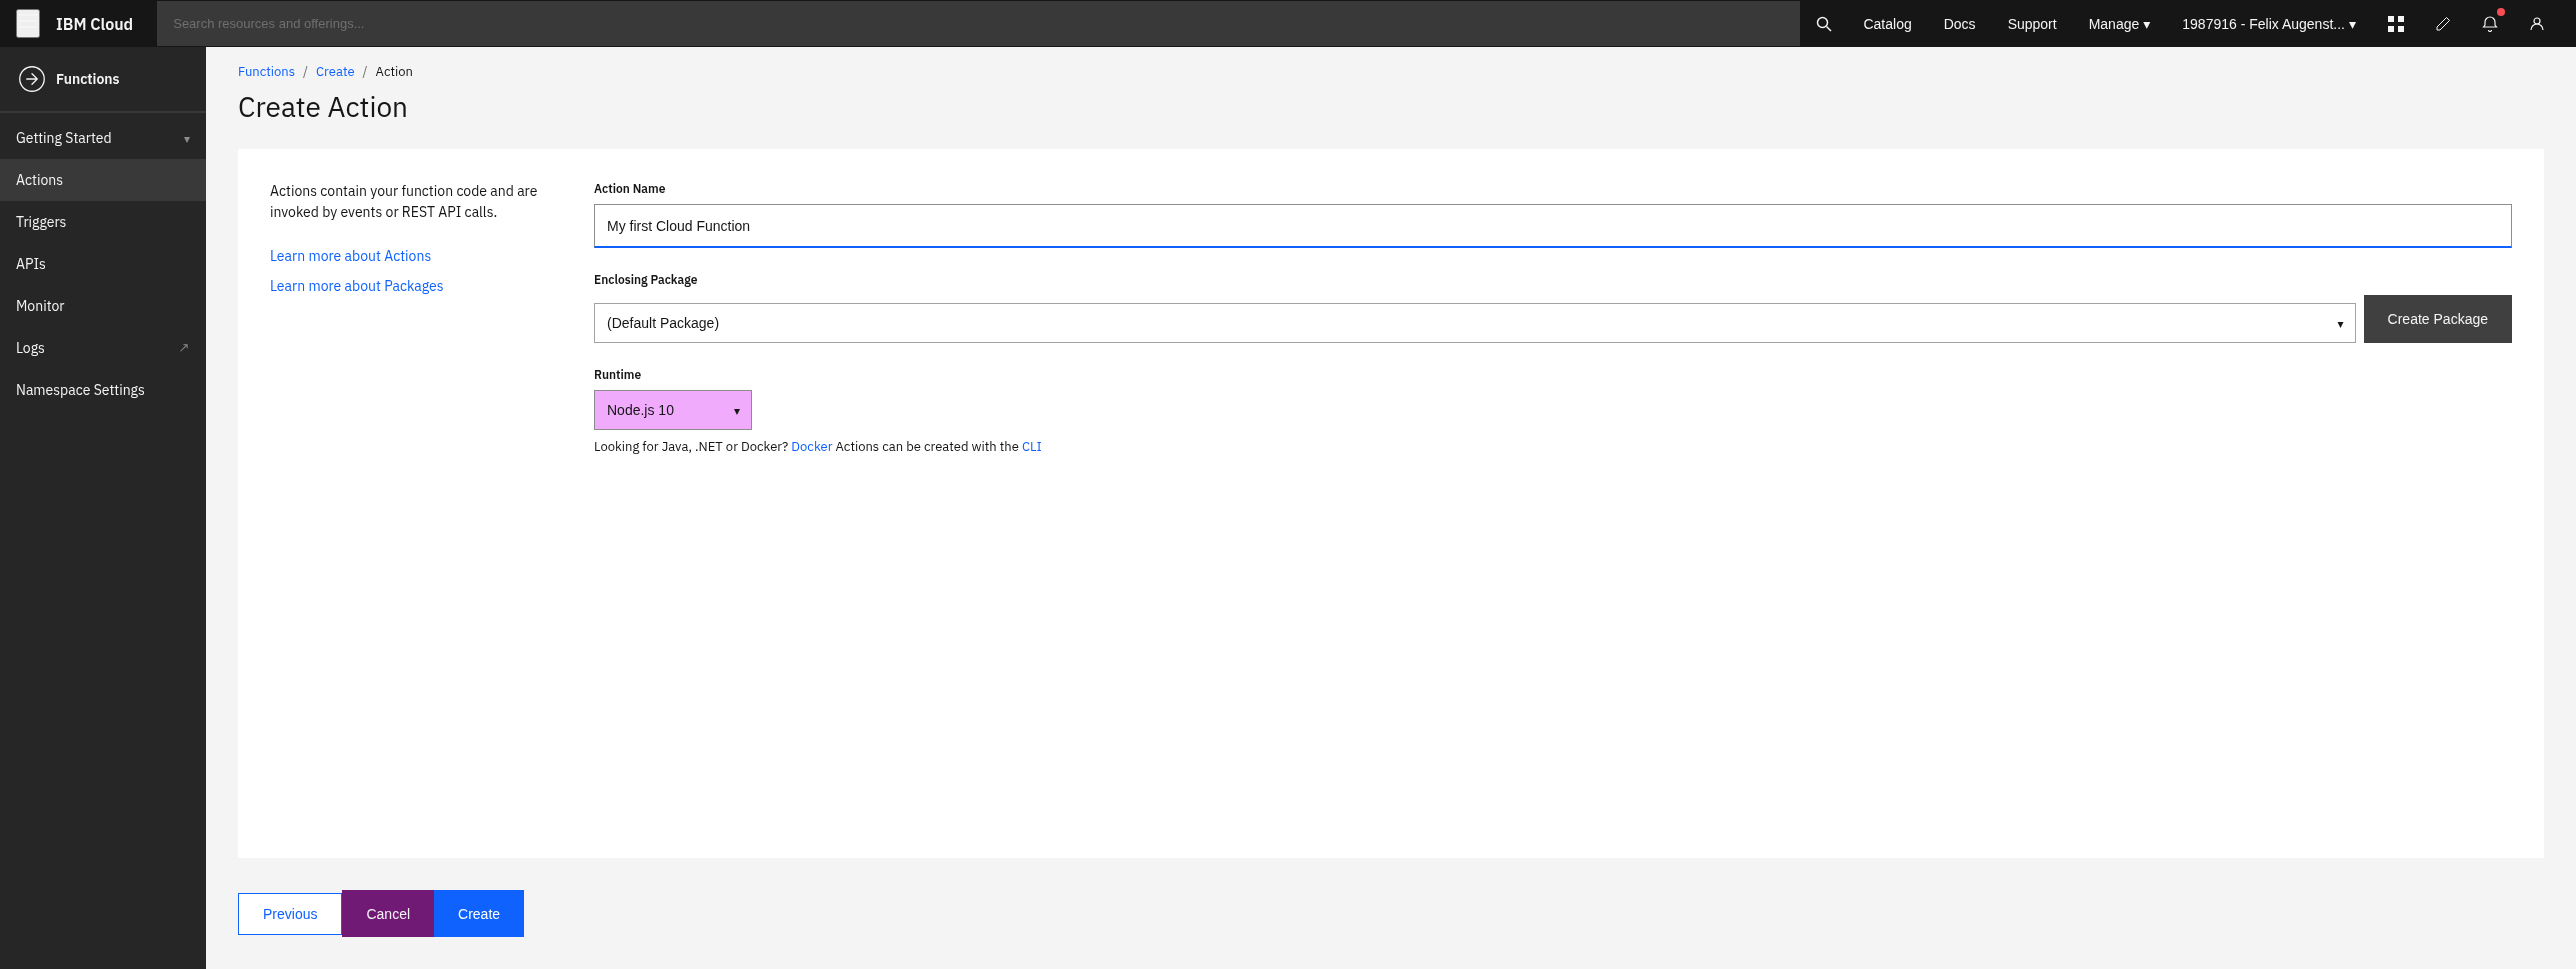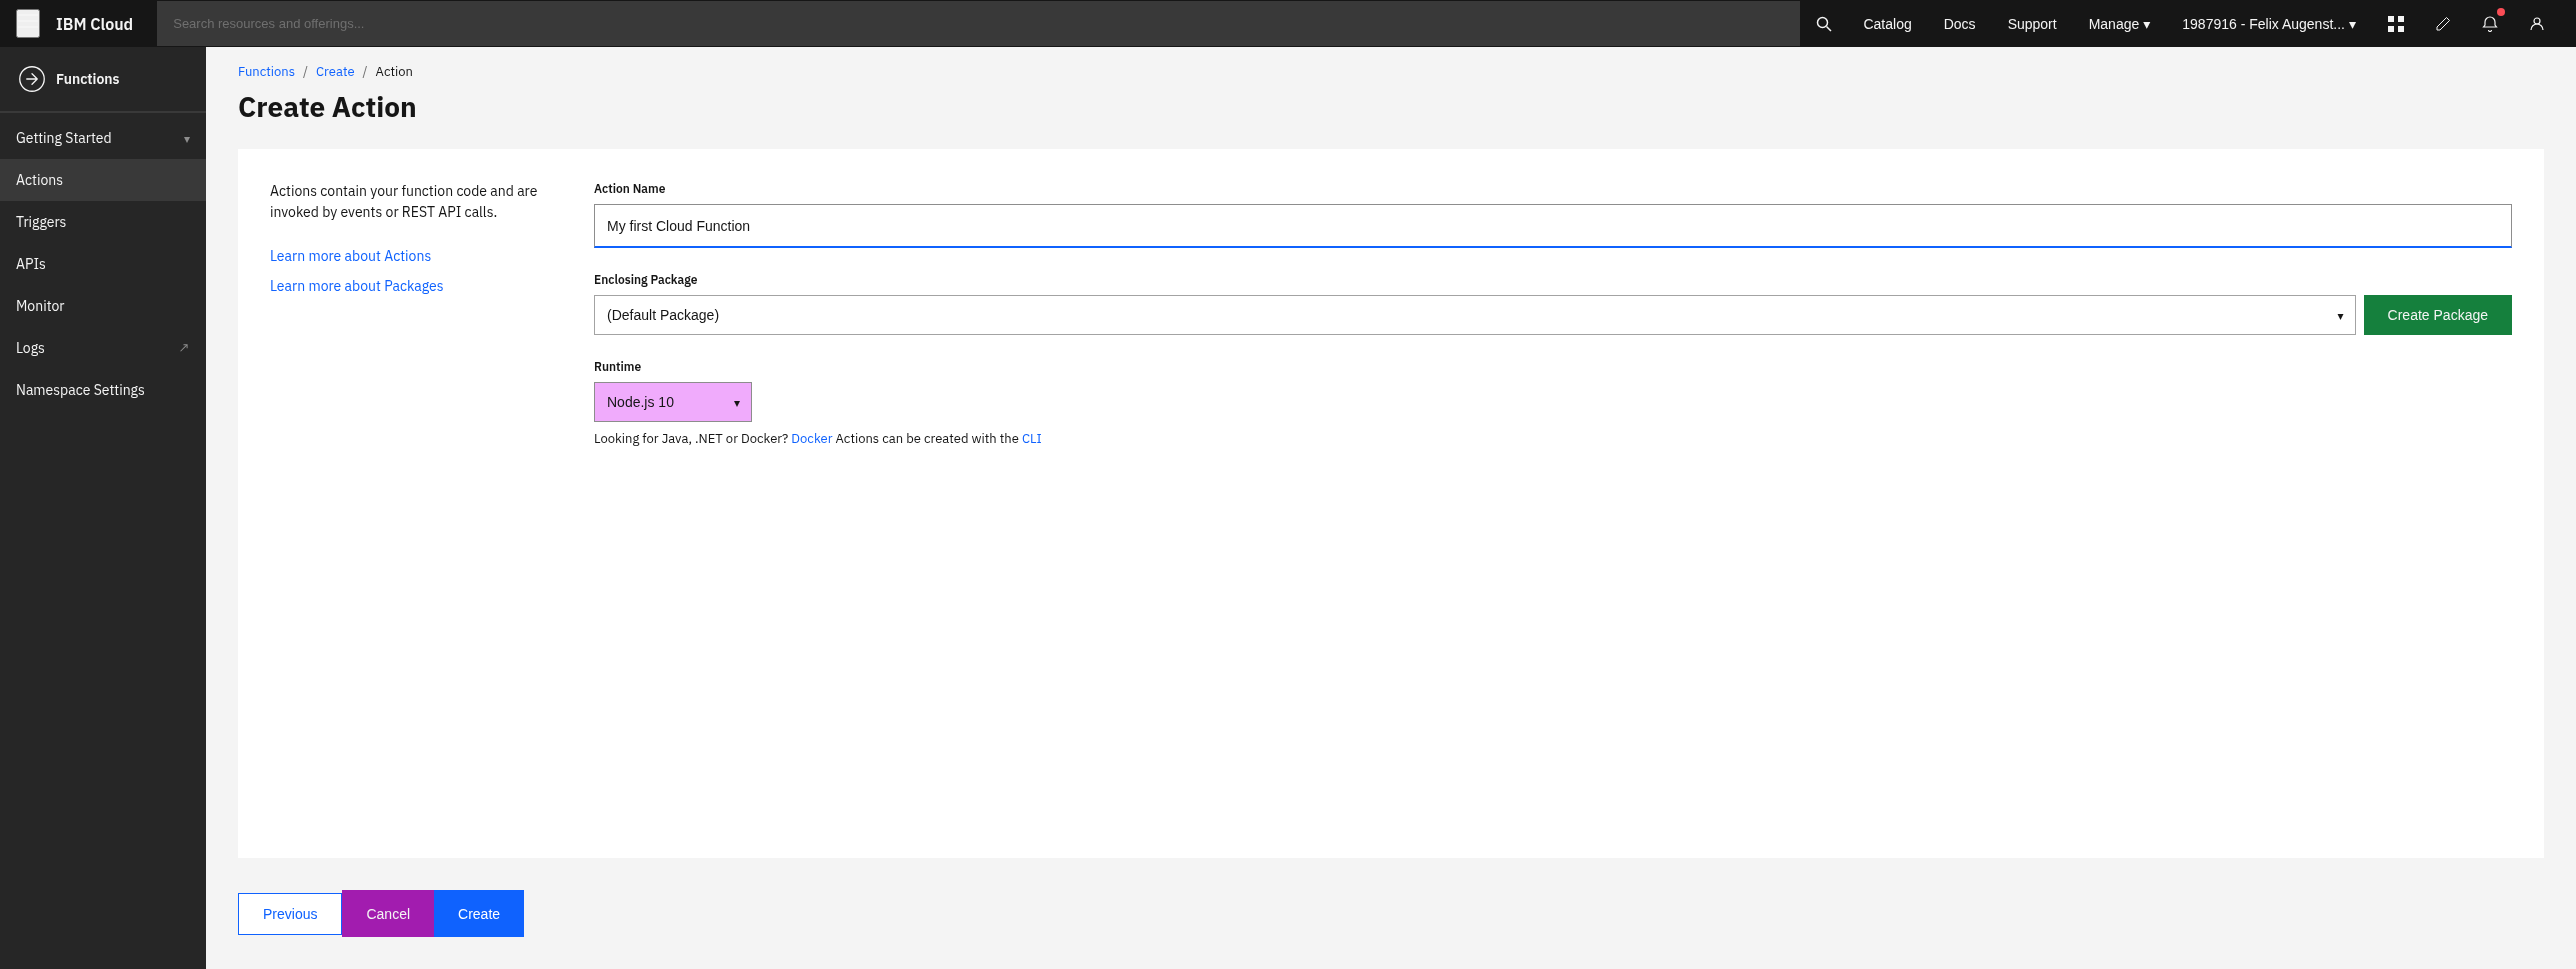--- a/index.html
+++ b/index.html
@@ -64,21 +64,21 @@
     .content-area { flex: 1; display: flex; flex-direction: column; overflow-y: auto; background: #f4f4f4; }
 
     
     .breadcrumb-bar { padding: 16px 32px 8px; display: flex; align-items: center; gap: 8px; font-size: 13px; }
     .breadcrumb-link { color: #0f62fe; text-decoration: none; cursor: pointer; }
     .breadcrumb-sep { color: #6f6f6f; }
     .breadcrumb-current { color: #161616; }
 
     
     .page-header { padding: 0 32px 24px; }
-    .page-title { font-size: 28px; font-weight: 700; color: #161616; }
+    .page-title { font-size: 28px; font-weight: 400; color: #161616; }
 
     
     .page-body {
       margin: 0 32px; background: #fff; padding: 32px;
       display: flex; gap: 47px; flex: 1;
     }
 
     
     .description-panel { width: 277px; flex-shrink: 0; }
     .description-text { font-size: 14px; color: #161616; line-height: 1.5; margin-bottom: 24px; }
@@ -98,42 +98,42 @@
     .form-select {
       width: 100%; height: 40px; border: 1px solid #a3a3a3;
       padding: 0 40px 0 12px; font-size: 14px; color: #161616; background: #fff;
       appearance: none; cursor: pointer; outline: none;
     }
     .select-chevron {
       position: absolute; right: 12px; top: 50%; transform: translateY(-50%);
       pointer-events: none; color: #161616; font-size: 12px;
     }
     .create-package-btn {
-      height: 40px; padding: 10px 24px; background: #15803d; color: #f4f4f4;
+      height: 48px; padding: 10px 24px; background: #404040; color: #f4f4f4;
       border: none; cursor: pointer; font-size: 14px; white-space: nowrap; flex-shrink: 0;
     }
 
     
     .runtime-select-wrapper { position: relative; display: inline-flex; align-items: center; }
     .runtime-select {
       height: 40px; border: 1px solid #8d8d8d;
       padding: 0 40px 0 12px; font-size: 14px; color: #161616; background: #f0abfc;
       appearance: none; cursor: pointer; outline: none; min-width: 158px;
     }
     .runtime-note { font-size: 13px; color: #161616; margin-top: 8px; }
     .runtime-link { color: #0f62fe; text-decoration: none; cursor: pointer; }
 
     
     .footer-buttons { padding: 32px; display: flex; gap: 0; align-items: center; }
     .btn-previous {
       height: 42px; padding: 0 24px; background: #fff; color: #0f62fe;
       border: 1px solid #0f62fe; cursor: pointer; font-size: 14px;
     }
     .btn-cancel {
-      height: 47px; padding: 0 24px; background: #a21caf; color: #f4f4f4;
+      height: 47px; padding: 0 24px; background: #701a75; color: #f4f4f4;
       border: none; cursor: pointer; font-size: 14px;
     }
     .btn-create {
       height: 47px; padding: 0 24px; background: #0f62fe; color: #fff;
       border: none; cursor: pointer; font-size: 14px;
     }
   </style>
 </head>
 <body>
 

